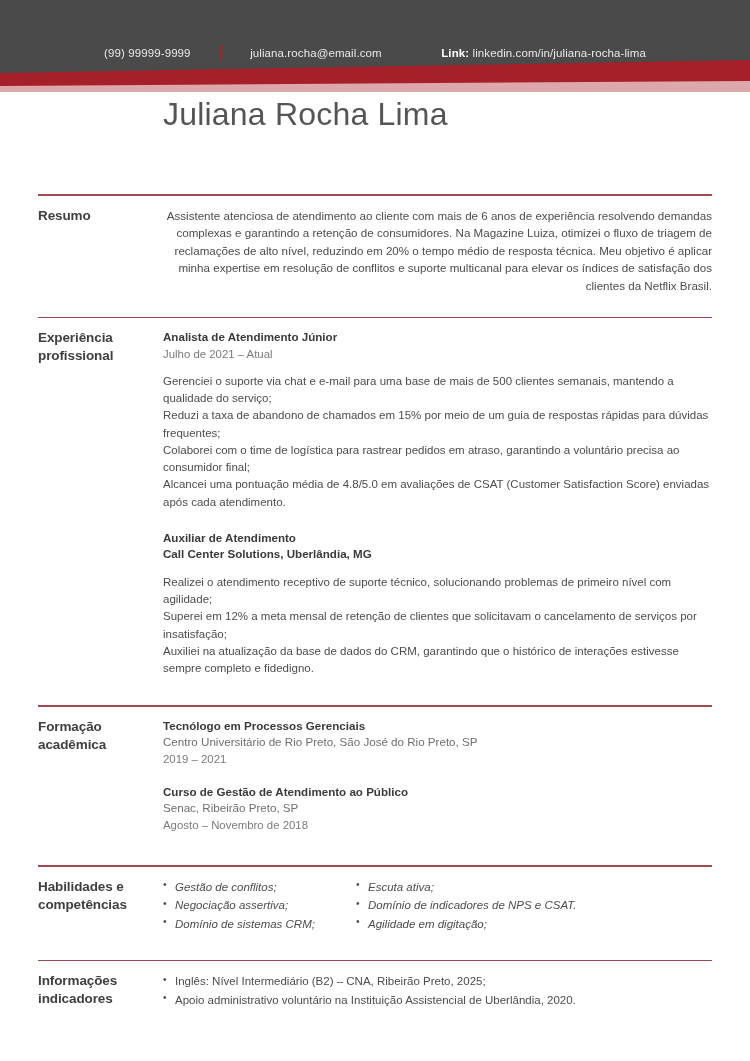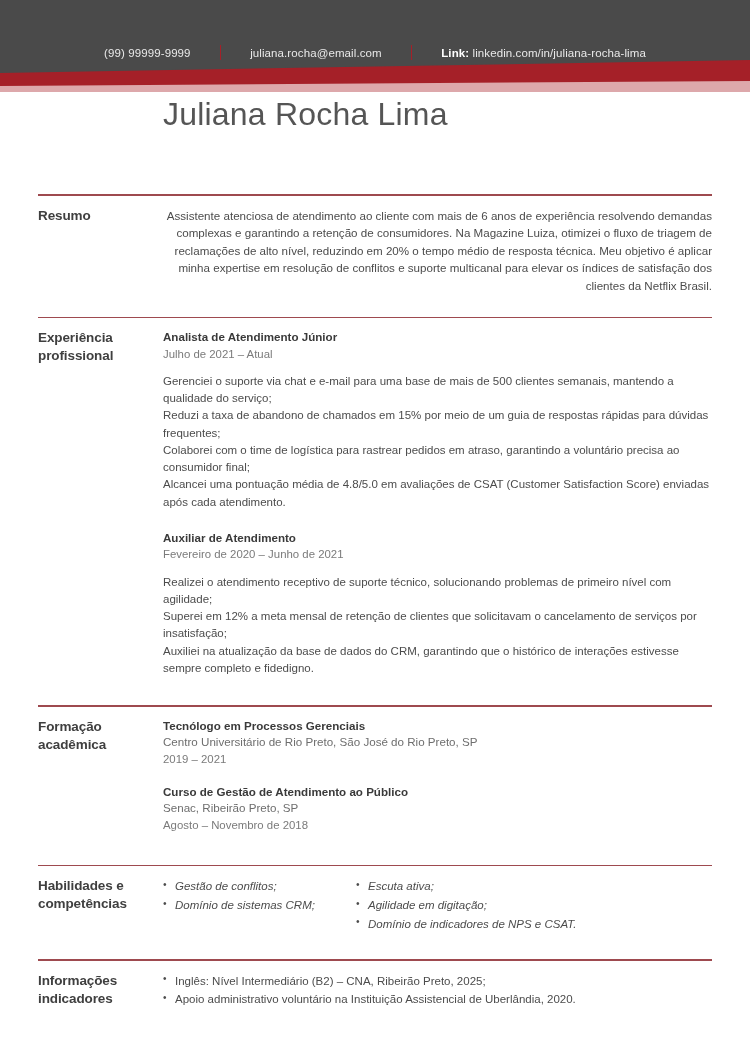--- a/index.html
+++ b/index.html
@@ -238,21 +238,21 @@
           <div class="point">Reduzi a taxa de abandono de chamados em 15% por meio de um guia de respostas rápidas para dúvidas frequentes;</div>
           <div class="point">Colaborei com o time de logística para rastrear pedidos em atraso, garantindo a voluntário precisa ao consumidor final;</div>
           <div class="point">Alcancei uma pontuação média de 4.8/5.0 em avaliações de CSAT (Customer Satisfaction Score) enviadas após cada atendimento.</div>
         </div>
       </div>
 
       <div class="gap-entry"></div>
 
       <div class="entry">
         <div class="entry-title">Auxiliar de Atendimento</div>
-        <div class="entry-date">Fevereiro de 2020 – Junho de 2021</div>
+        <div class="entry-sub">Call Center Solutions, Uberlândia, MG</div>
         <div class="entry-points">
           <div class="point">Realizei o atendimento receptivo de suporte técnico, solucionando problemas de primeiro nível com agilidade;</div>
           <div class="point">Superei em 12% a meta mensal de retenção de clientes que solicitavam o cancelamento de serviços por insatisfação;</div>
           <div class="point">Auxiliei na atualização da base de dados do CRM, garantindo que o histórico de interações estivesse sempre completo e fidedigno.</div>
         </div>
       </div>
 
     </div>
   </div>
 </div>
@@ -283,28 +283,29 @@
 
 <div class="section">
   <div class="divider"></div>
   <div class="section-body pad-skl">
     <div class="section-label">Habilidades e competências</div>
     <div class="section-content">
       <div class="skills-cols">
         <div class="skills-col">
           <ul class="bullets">
             <li>Gestão de conflitos;</li>
+            <li>Negociação assertiva;</li>
             <li>Domínio de sistemas CRM;</li>
           </ul>
         </div>
         <div class="skills-col second">
           <ul class="bullets">
             <li>Escuta ativa;</li>
+            <li>Domínio de indicadores de NPS e CSAT.</li>
             <li>Agilidade em digitação;</li>
-            <li>Domínio de indicadores de NPS e CSAT.</li>
           </ul>
         </div>
       </div>
     </div>
   </div>
 </div>
 
 <div class="section">
   <div class="divider"></div>
   <div class="section-body">

